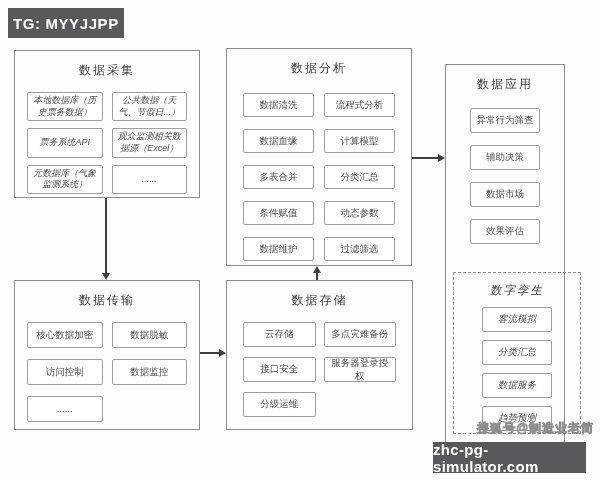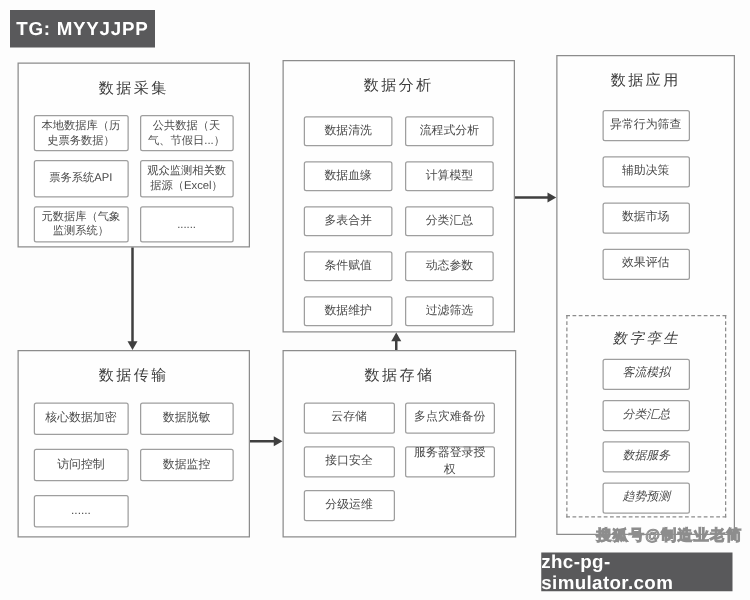--- a/index.html
+++ b/index.html
@@ -15,21 +15,21 @@
   .badge.site{left:433px;top:442px;width:153px;height:31px;justify-content:center;font-size:15px;letter-spacing:0.3px;}
   .section{position:absolute;border:1px solid #8c8c8c;background:#fefefe;box-sizing:border-box;}
   .sec-title{text-align:center;margin-top:11px;font-size:12px;color:#3d3d3d;font-weight:500;letter-spacing:2px;}
   .grid{display:grid;grid-template-columns:1fr 1fr;}
   .item{
     border:1px solid #9e9e9e;border-radius:2px;background:#fff;
     display:flex;align-items:center;justify-content:center;text-align:center;
     font-size:9.5px;color:#4a4a4a;line-height:1.3;padding:2px 3px;box-sizing:border-box;
   }
   .collection-grid{padding:13px 12px 0;column-gap:9px;row-gap:7px;}
-  .collection-grid .item{min-height:28px;font-size:9px;}
+  .collection-grid .item{min-height:28px;font-size:9px;font-style:italic;}
   .transmission-grid{padding:13px 12px 0;column-gap:9px;row-gap:11px;}
   .transmission-grid .item{height:26px;}
   .analysis-grid{padding:16px 16px 0;column-gap:10px;row-gap:12px;}
   .analysis-grid .item{height:24px;}
   .storage-grid{padding:13px 16px 0;column-gap:8px;row-gap:10px;}
   .storage-grid .item{height:25px;}
   .app-col{display:flex;flex-direction:column;align-items:center;margin-top:15px;gap:12px;}
   .app-col .item{width:70px;height:25px;}
   .twin{
     position:absolute;left:7px;top:207px;width:128px;height:162px;
@@ -98,21 +98,21 @@
     <div class="sec-title">数据存储</div>
     <div class="grid storage-grid">
       <div class="item">云存储</div>
       <div class="item">多点灾难备份</div>
       <div class="item">接口安全</div>
       <div class="item">服务器登录授权</div>
       <div class="item">分级运维</div>
     </div>
   </div>
 
-  <div class="section" style="left:445px;top:44px;width:143px;height:384px">
+  <div class="section" style="left:445px;top:64px;width:120px;height:384px">
     <div class="sec-title">数据应用</div>
     <div class="app-col">
       <div class="item">异常行为筛查</div>
       <div class="item">辅助决策</div>
       <div class="item">数据市场</div>
       <div class="item">效果评估</div>
     </div>
 
     <div class="twin">
       <div class="sec-title">数字孪生</div>

